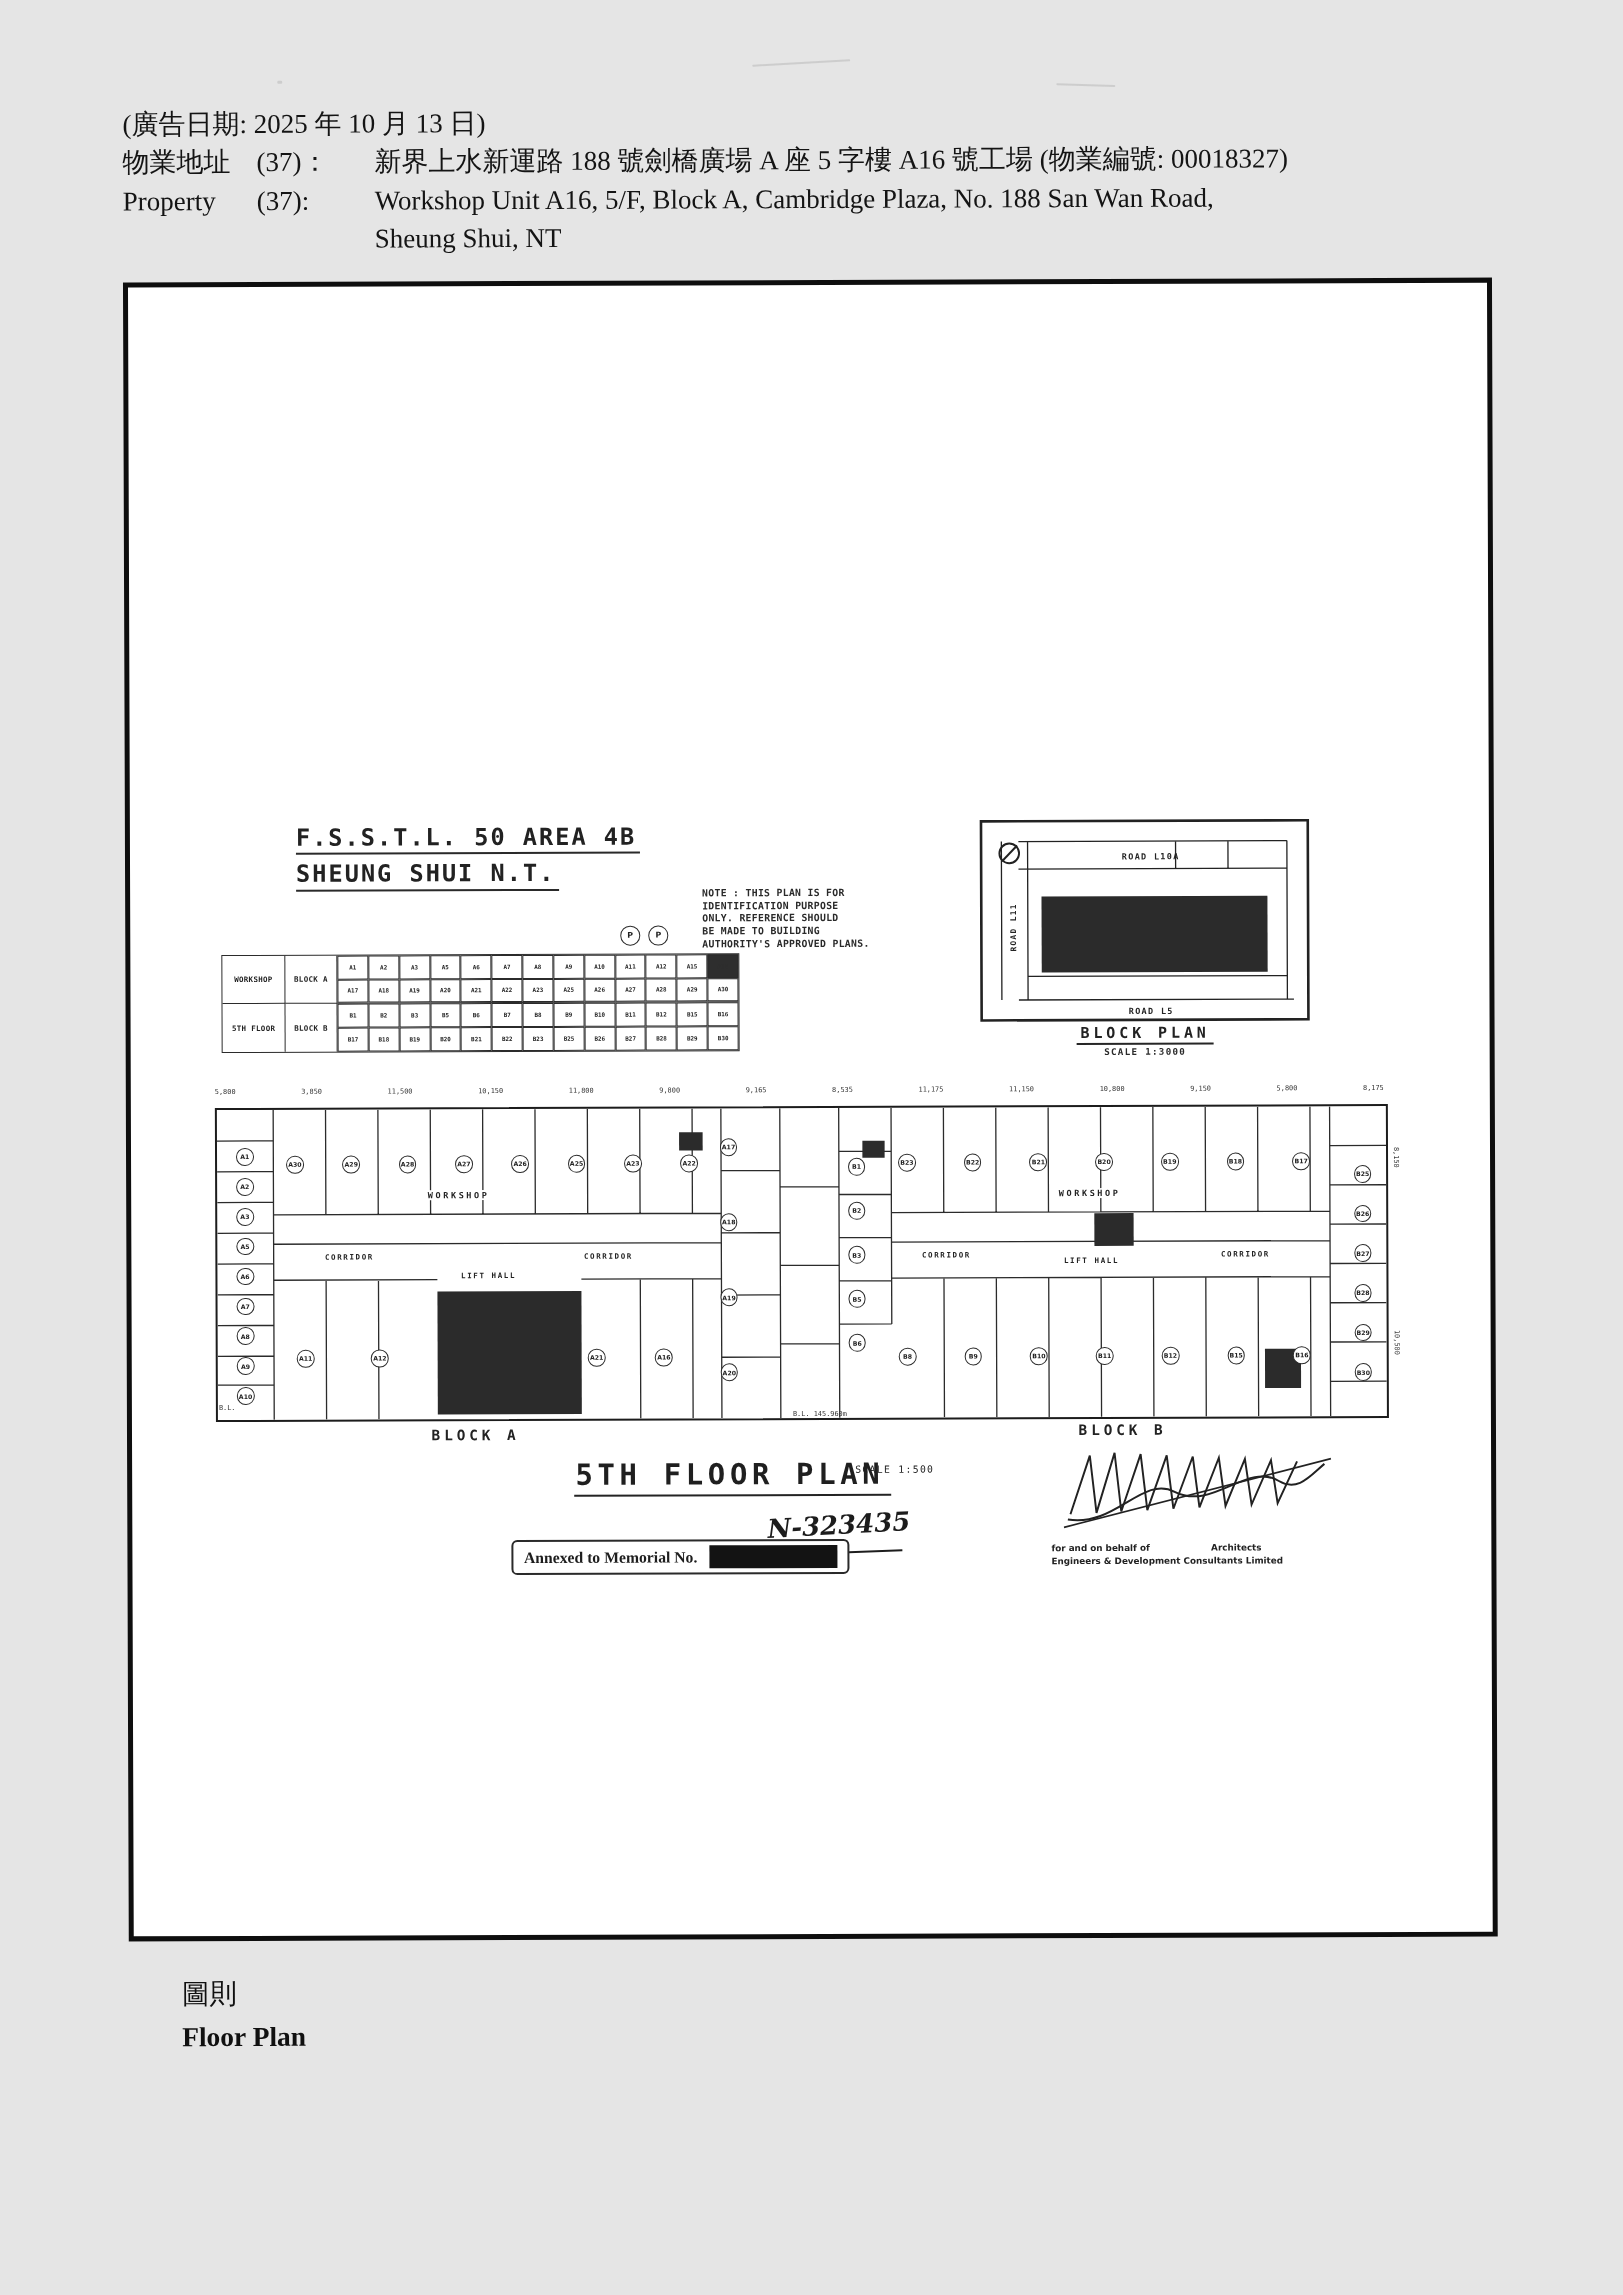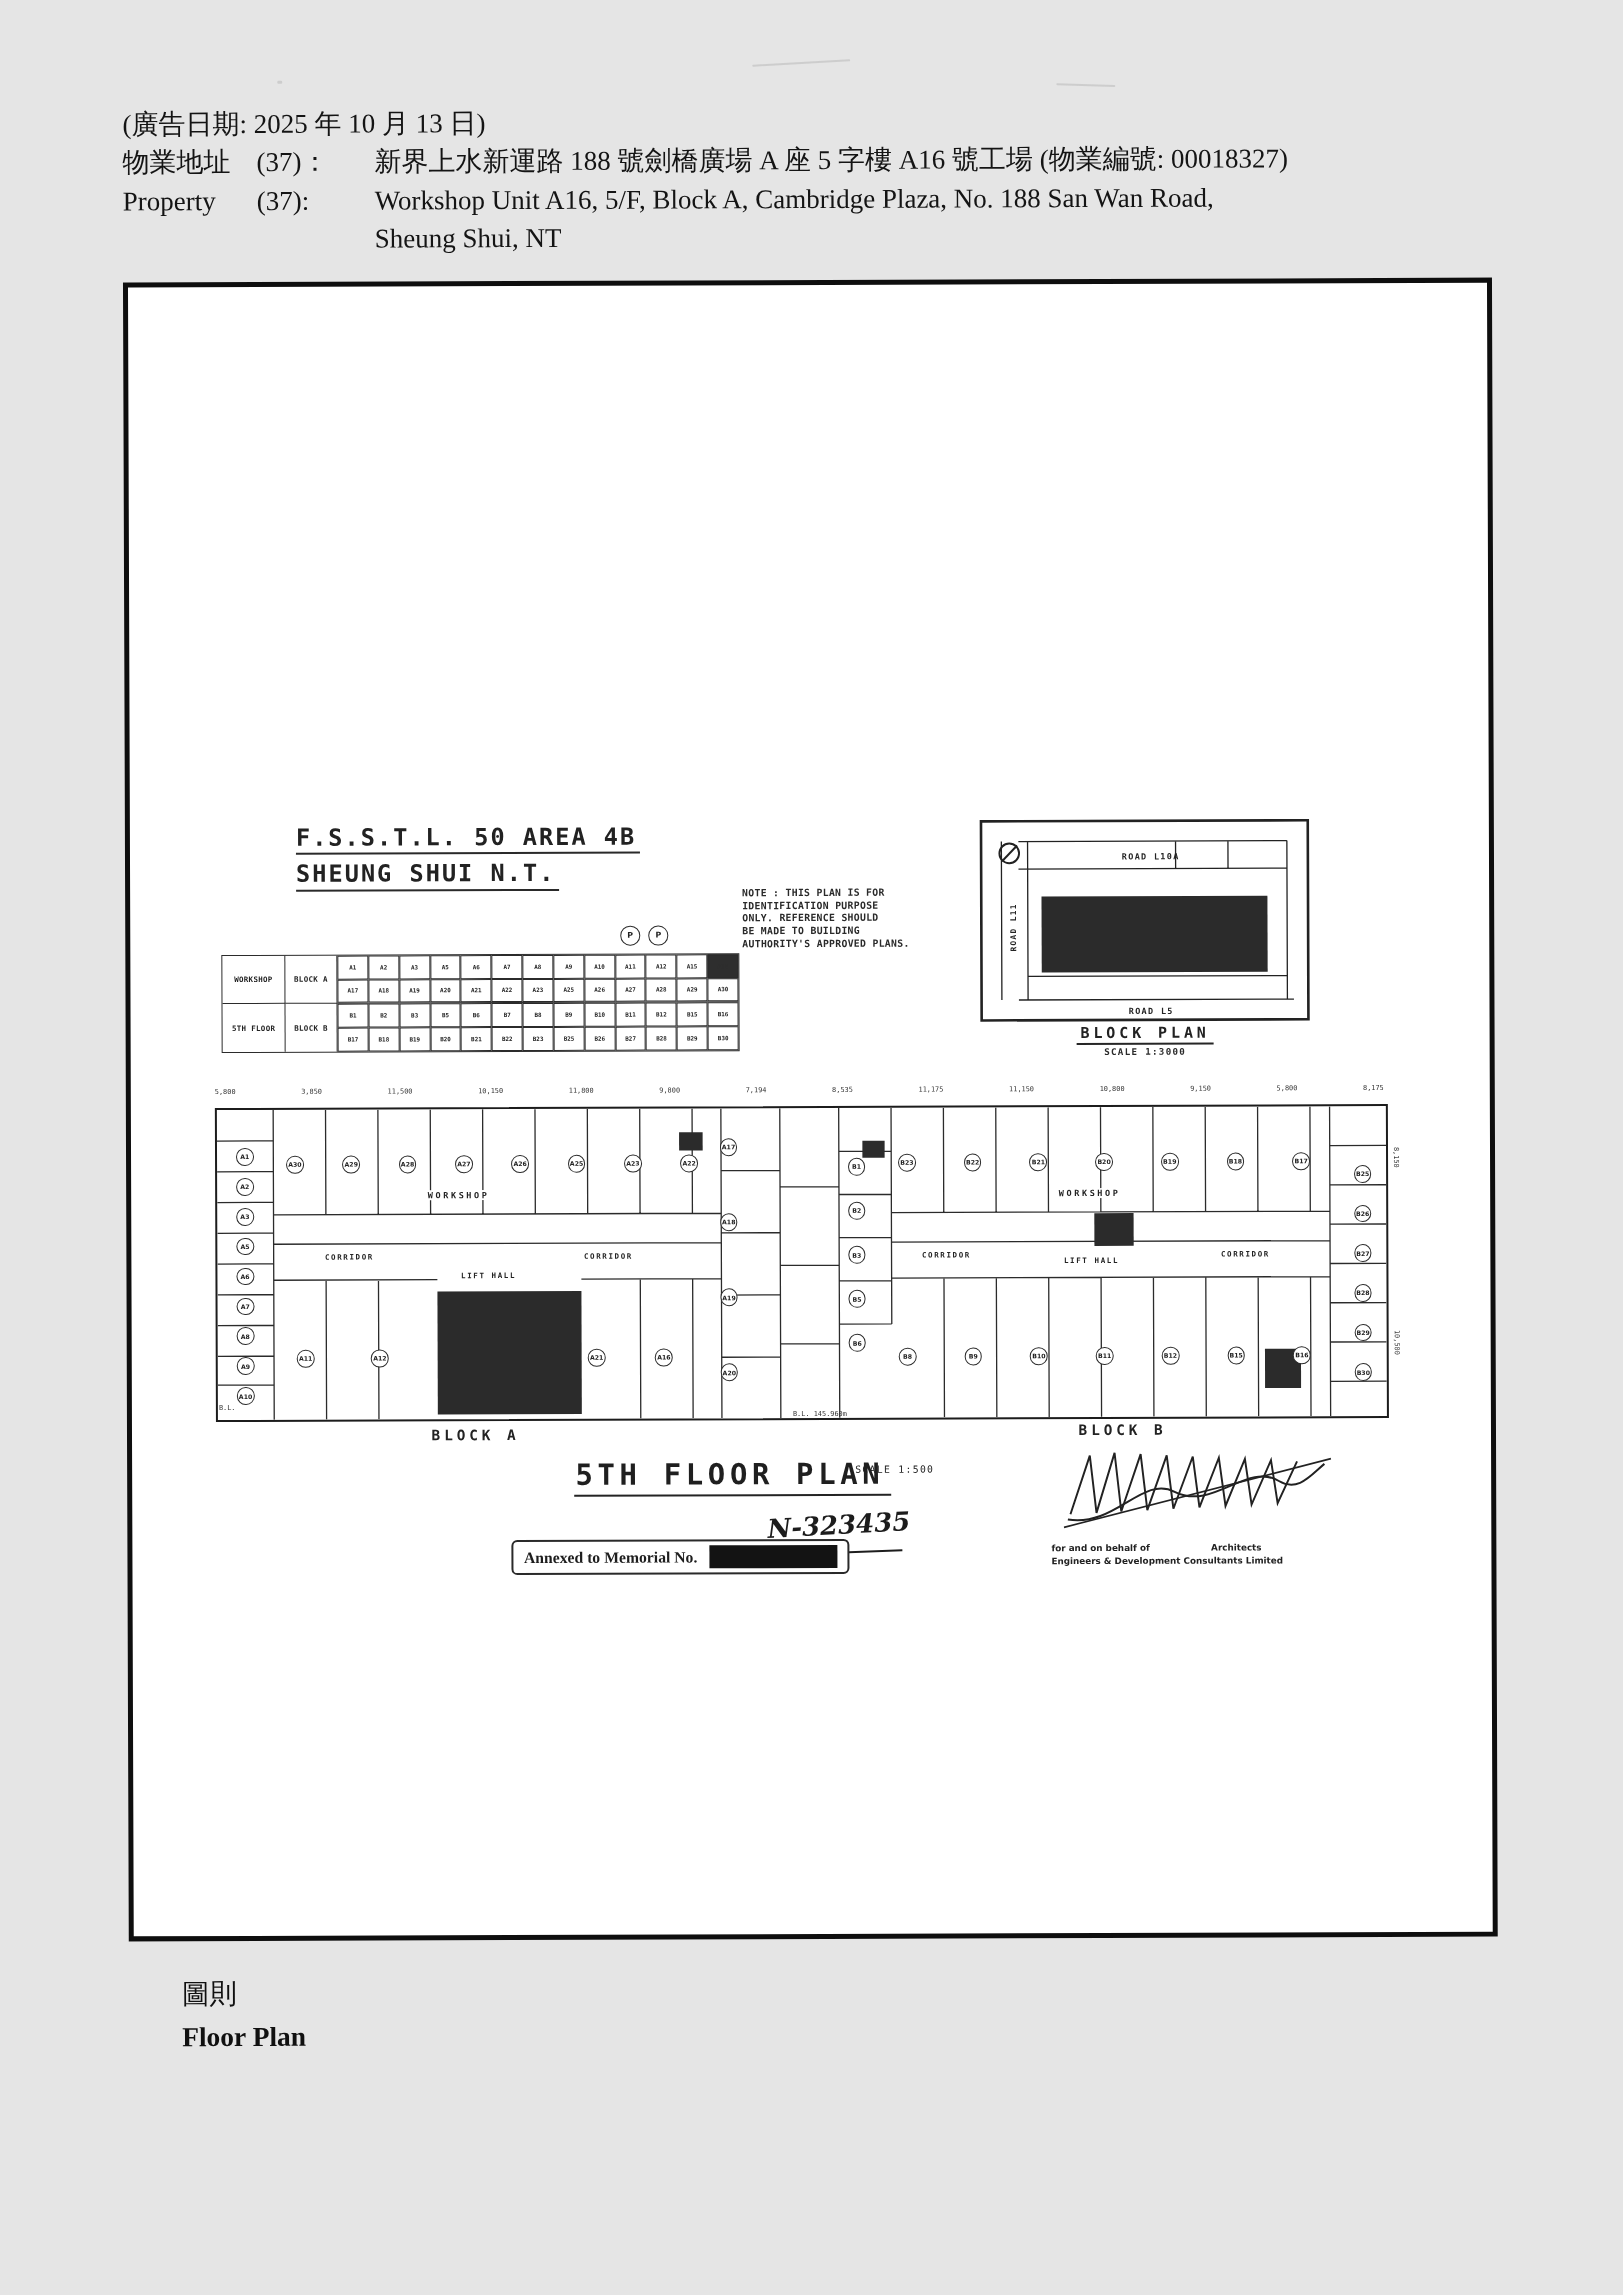--- a/index.html
+++ b/index.html
@@ -17,21 +17,21 @@
 
   
   .frame { position:absolute; left:126px; top:280px; width:1369px; height:1659px;
            border:5.9px solid #0e0e0e; box-sizing:border-box; background:#fff; }
 
   
   .arch { font-family:"DejaVu Sans Mono", monospace; color:#222; }
   .title-line { display:table; font-weight:700; font-size:23.6px; letter-spacing:2px;
                 border-bottom:2px solid #2a2a2a; padding:0 3.9px 1.3px 0; margin-bottom:5.2px; }
   .note { width:224px; font:700 9.8px "DejaVu Sans Mono", monospace; line-height:1.3;
-          color:#2a2a2a; letter-spacing:0.3px;margin-left:40px; }
+          color:#2a2a2a; letter-spacing:0.3px; }
 
   
   .sched { display:grid; grid-template-columns:63px 52px 1fr; grid-template-rows:1fr 1fr;
            border:1.6px solid #2b2b2b; box-sizing:border-box; background:#fff;
            font-family:"DejaVu Sans Mono", monospace; color:#222; }
   .sc-lab { border-right:1.3px solid #2b2b2b; border-bottom:1.3px solid #2b2b2b;
             display:flex; align-items:center; justify-content:center;
             font-size:7.5px; font-weight:700; letter-spacing:0.3px; }
   .sc-last { border-bottom:none; }
   .sc-cells { display:flex; flex-direction:column; border-bottom:1.3px solid #2b2b2b; }
@@ -214,21 +214,21 @@
       <div class="bp-scale">SCALE  1:3000</div>
     </div>
 
     <div class="abs dimrow" style="left:84px;top:801px;width:1169px;">
           <span class="dimtxt">5,800</span>
           <span class="dimtxt">3,850</span>
           <span class="dimtxt">11,500</span>
           <span class="dimtxt">10,150</span>
           <span class="dimtxt">11,800</span>
           <span class="dimtxt">9,800</span>
-          <span class="dimtxt">7,194</span>
+          <span class="dimtxt">9,165</span>
           <span class="dimtxt">8,535</span>
           <span class="dimtxt">11,175</span>
           <span class="dimtxt">11,150</span>
           <span class="dimtxt">10,800</span>
           <span class="dimtxt">9,150</span>
           <span class="dimtxt">5,800</span>
           <span class="dimtxt">8,175</span>
         </div>
 
     <div class="abs fp" style="left:84px;top:821px;width:1169px;height:310px;">

